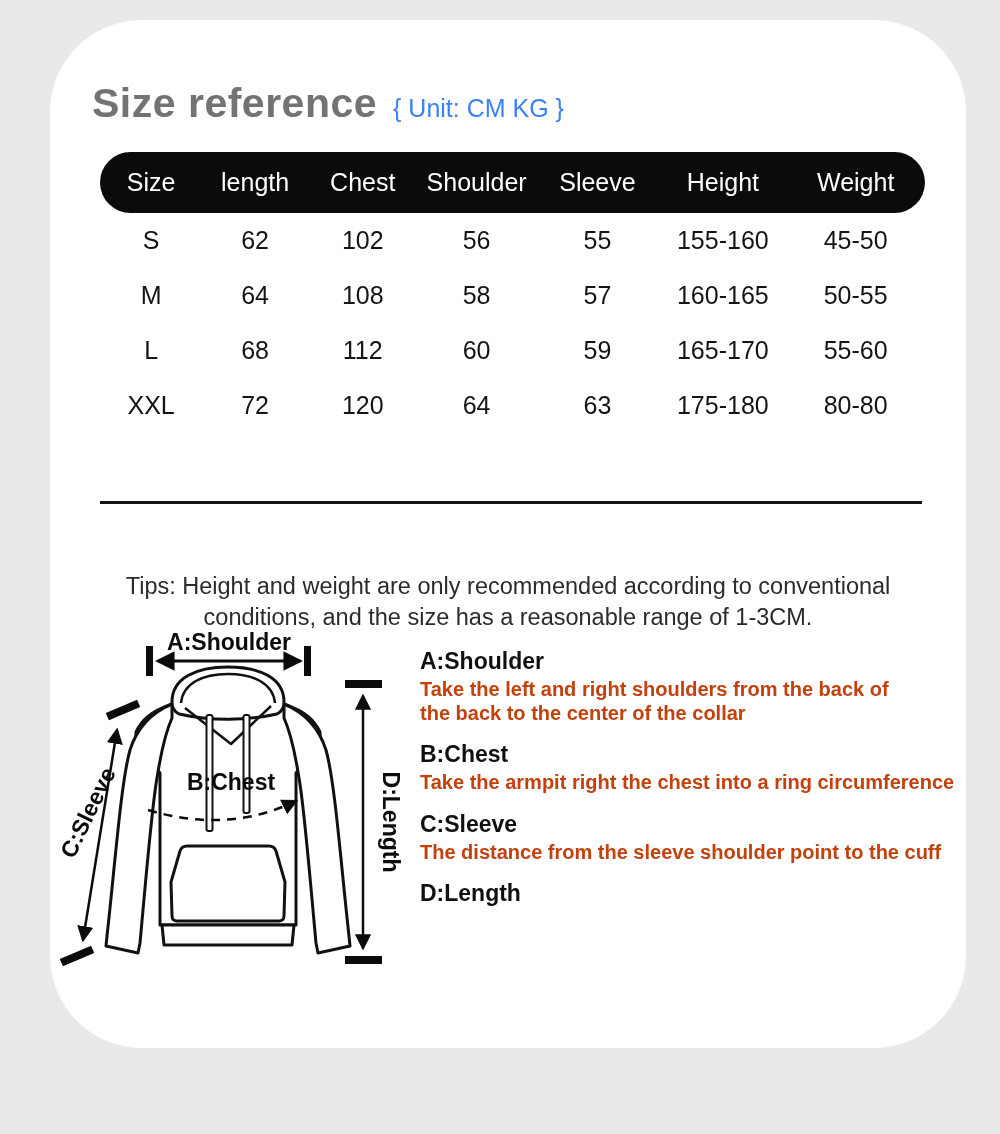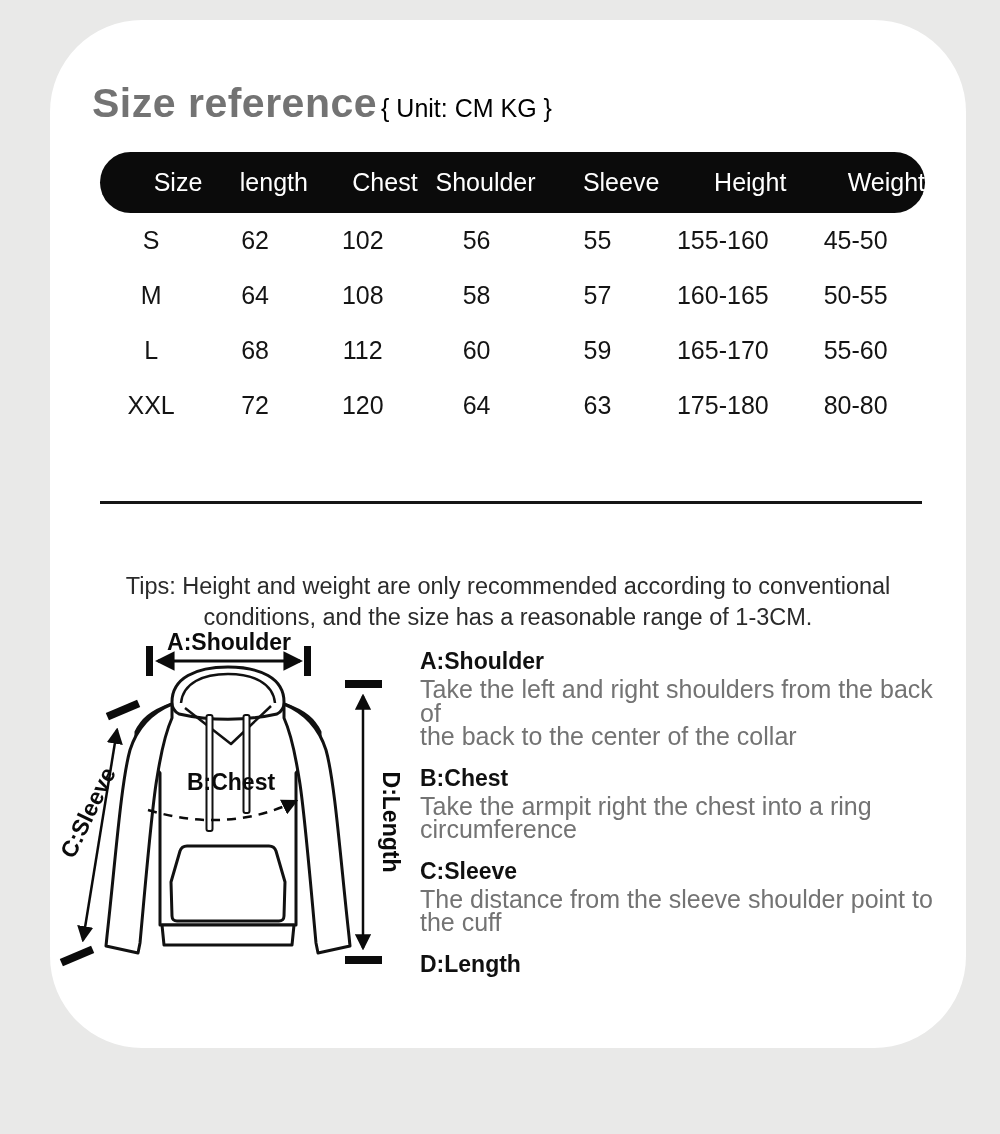--- a/index.html
+++ b/index.html
@@ -12,29 +12,29 @@
     overflow:hidden;
   }
   .card {
     position:absolute; left:50px; top:20px;
     width:916px; height:1028px;
     background:#ffffff; border-radius:92px;
   }
   
   .title-row { position:absolute; left:42px; top:60px; white-space:nowrap; }
   .title { font-size:41px; font-weight:bold; letter-spacing:0.5px; color:#737373; }
-  .unit  { font-size:25px; font-weight:400; color:#000000; margin-left:4px; }
+  .unit  { font-size:25px; font-weight:400; color:#3b82f6; margin-left:16px; }
   
   table.size-table {
     position:absolute; left:50px; top:132px; width:825px;
     border-collapse:collapse; table-layout:fixed;
   }
   table.size-table thead th {
     background:#0b0b0b; color:#ffffff;
-    height:61px; font-size:25px; font-weight:400; text-align:right;
+    height:61px; font-size:25px; font-weight:400; text-align:center;
     vertical-align:middle;
   }
   table.size-table thead th:first-child  { border-radius:31px 0 0 31px; }
   table.size-table thead th:last-child   { border-radius:0 31px 31px 0; }
   table.size-table tbody td {
     height:55px; text-align:center; vertical-align:middle;
     font-size:25px; color:#141414;
   }
   .divider {
     position:absolute; left:50px; top:481px; width:822px; height:3px;
@@ -46,21 +46,21 @@
     text-align:center; font-size:23.5px; line-height:31px;
     color:#2b2b2b; white-space:pre-line;margin-top:48px;
   }
   
   .diagram-row { position:absolute; left:0; top:600px; width:916px; height:400px; }
   .hoodie-svg { position:absolute; left:0; top:0; }
   .dlabel { font:bold 23px "Liberation Sans", sans-serif; fill:#0b0b0b; }
   .guide { position:absolute; left:370px; top:28px; width:540px; }
   .guide-section { margin-bottom:16px; }
   .guide-title { font-size:23px; font-weight:bold; color:#101010; line-height:26px; margin-bottom:4px; }
-  .guide-desc  { font-size:25px; color:#737373; line-height:23.5px; white-space:pre-line; }
+  .guide-desc  { font-size:20px; color:#c2410c; line-height:23.5px; white-space:pre-line;font-weight:bold; }
 </style>
 </head>
 <body>
 
 <div class="card">
 
   <div class="title-row">
     <span class="title">Size reference</span><span class="unit">{ Unit: CM KG }</span>
   </div>
 

